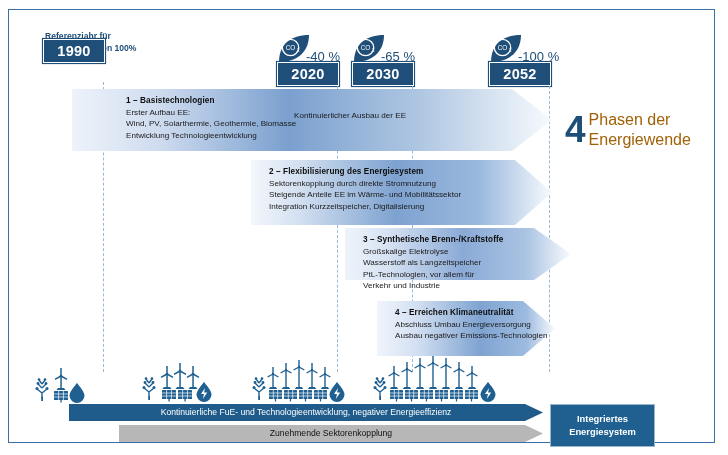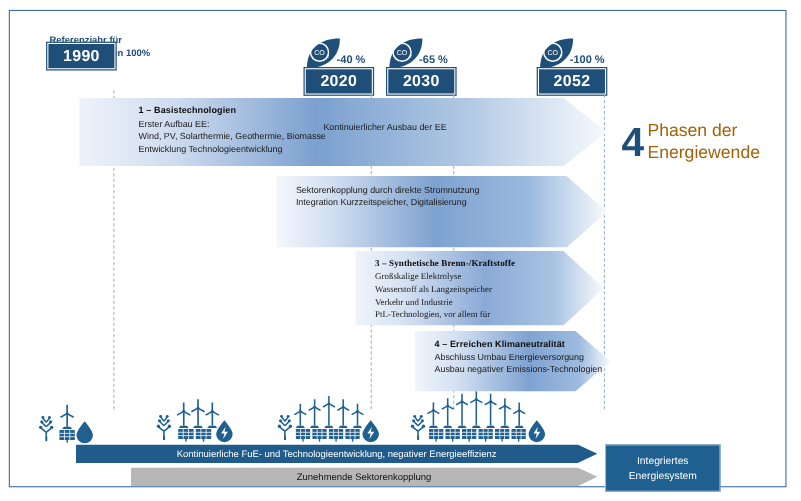--- a/index.html
+++ b/index.html
@@ -23,21 +23,21 @@
 
   
   .year-box{
     background:#1f4e79;color:#ffffff;border:1.2px solid #ffffff;
     box-shadow:0 0 0 1.1px #1f4e79;
     font-size:14.5px;font-weight:bold;text-align:center;
     line-height:22px;height:22px;width:60px;letter-spacing:.3px;
   }
   .leaf-wrap{position:absolute;}
   .leaf-pct{
-    position:absolute;font-size:10px;font-weight:bold;color:#1f4e79;
+    position:absolute;font-size:13px;font-weight:normal;color:#1f4e79;
     left:31px;top:17px;white-space:nowrap;
   }
 
   
   .guide{
     width:0;border-left:1px dashed #9bb8d4;
   }
 
   
   .arrow{
@@ -74,21 +74,21 @@
   .bar .lbl{
     position:absolute;width:100%;top:0;line-height:17px;text-align:center;
     font-size:8.6px;
   }
   #bar1 .lbl{color:#ffffff;}
   #bar2 .lbl{color:#111111;}
   #endbox{
     position:absolute;left:541px;top:394px;width:103px;height:41px;
     background:#1f6091;border:1px solid #9ab6cf;
     color:#ffffff;font-size:9.4px;text-align:center;line-height:1.35;
-    display:flex;align-items:center;justify-content:center;
+    display:flex;align-items:center;justify-content:center;font-weight:bold;
   }
   .icon-cluster{position:absolute;}
 </style>
 </head>
 <body>
 
 <div id="frame">
 
   <div class="abs" id="ref-label">
     <span>Referenzjahr für</span><br>
@@ -162,44 +162,46 @@
           <stop offset="0%" stop-color="#f4f7fc"></stop>
           <stop offset="16%" stop-color="#d3e0f1"></stop>
           <stop offset="48%" stop-color="#7ea2d0"></stop>
           <stop offset="76%" stop-color="#9ab9de"></stop>
           <stop offset="100%" stop-color="#f7fafd"></stop>
         </linearGradient>
       </defs>
       <path d="M0 0 H264 L301 32.5 L264 65 H0 Z" fill="url(#g2)"></path>
     </svg>
     <div class="txt">
+      <div class="ptitle">2 – Flexibilisierung des Energiesystem</div>
       <div class="pline">Sektorenkopplung durch direkte Stromnutzung</div>
+      <div class="pline">Steigende Anteile EE im Wärme- und Mobilitätssektor</div>
       <div class="pline">Integration Kurzzeitspeicher, Digitalisierung</div>
     </div>
   </div>
 
-  <div class="arrow" style="left:314px;top:218px;width:226px;height:68px;font-family:Liberation Serif, serif;">
+  <div class="arrow" style="left:336px;top:218px;width:226px;height:52px;">
     <svg class="body" viewBox="0 0 226 66" preserveAspectRatio="none" width="226" height="66">
       <defs>
         <linearGradient id="g3" x1="0" y1="0" x2="1" y2="0">
           <stop offset="0%" stop-color="#eff4fb"></stop>
           <stop offset="20%" stop-color="#d5e1f2"></stop>
           <stop offset="52%" stop-color="#8aaad6"></stop>
           <stop offset="80%" stop-color="#a9c3e2"></stop>
           <stop offset="100%" stop-color="#f8fafd"></stop>
         </linearGradient>
       </defs>
       <path d="M0 0 H189 L226 33 L189 66 H0 Z" fill="url(#g3)"></path>
     </svg>
     <div class="txt">
       <div class="ptitle">3 – Synthetische Brenn-/Kraftstoffe</div>
       <div class="pline">Großskalige Elektrolyse</div>
       <div class="pline">Wasserstoff als Langzeitspeicher</div>
+      <div class="pline">PtL-Technologien, vor allem für</div>
       <div class="pline">Verkehr und Industrie</div>
-      <div class="pline">PtL-Technologien, vor allem für</div>
     </div>
   </div>
 
   <div class="arrow" style="left:368px;top:291px;width:178px;height:55px;">
     <svg class="body" viewBox="0 0 178 55" preserveAspectRatio="none" width="178" height="55">
       <defs>
         <linearGradient id="g4" x1="0" y1="0" x2="1" y2="0">
           <stop offset="0%" stop-color="#f1f5fc"></stop>
           <stop offset="22%" stop-color="#d3e0f2"></stop>
           <stop offset="58%" stop-color="#7fa3d1"></stop>

